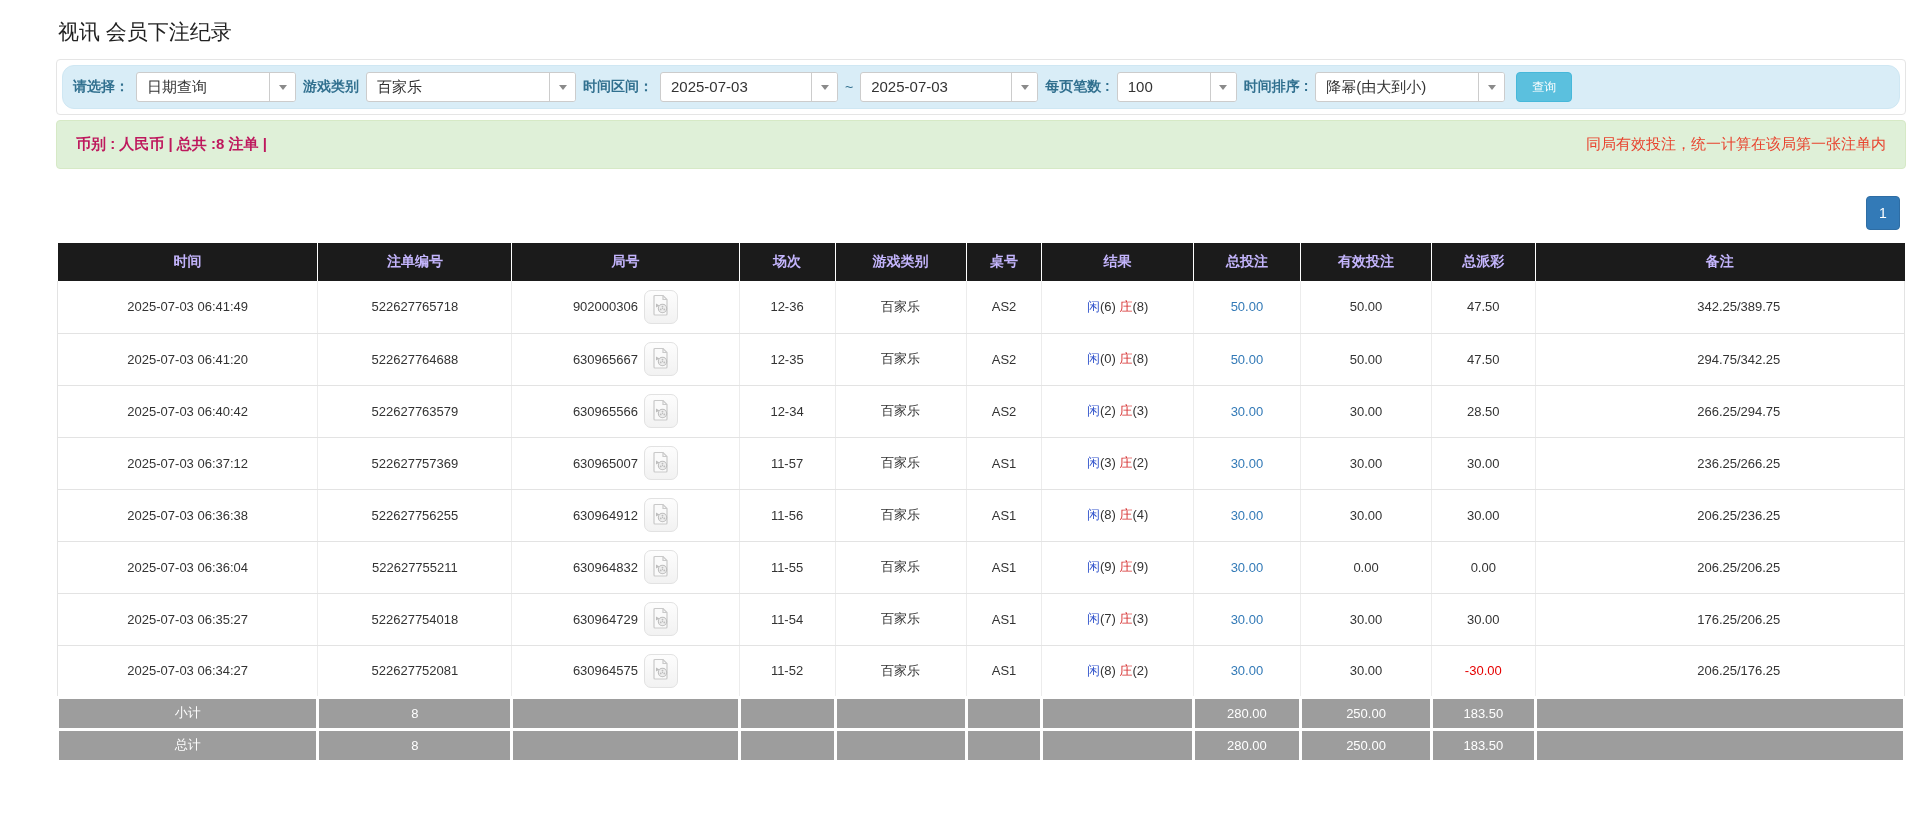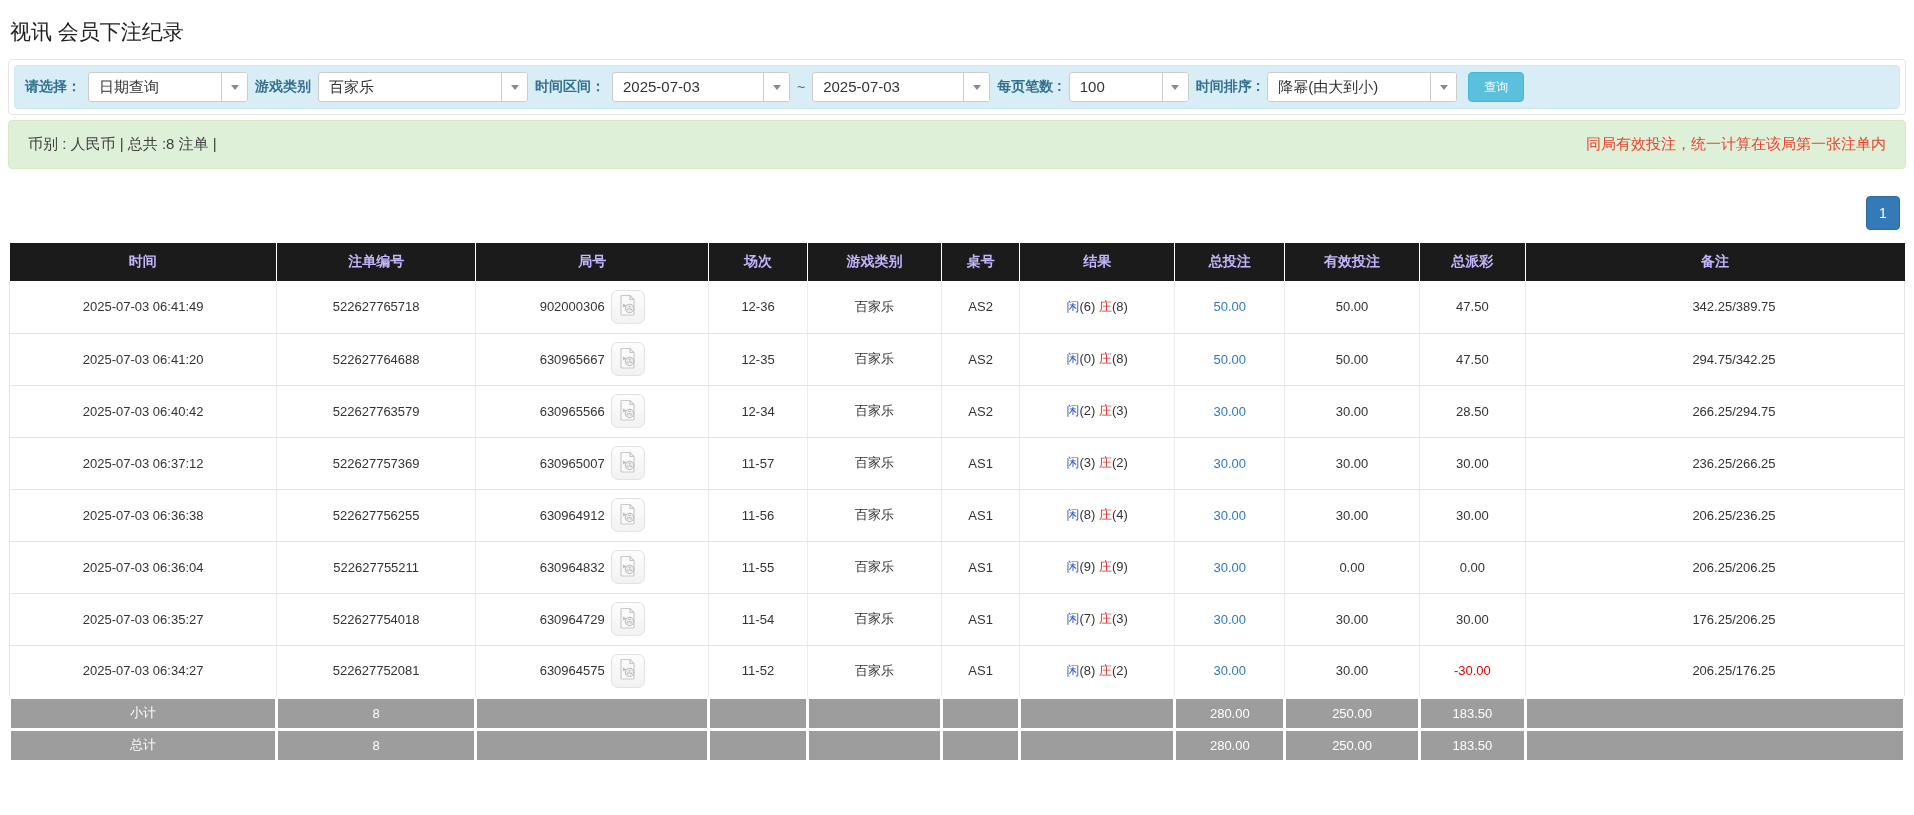--- a/index.html
+++ b/index.html
@@ -2,28 +2,28 @@
 <html><head>
 <meta charset="utf-8">
 <style>
   * { box-sizing: border-box; margin: 0; padding: 0; }
   html, body { background: #fff; }
   body {
     width: 1914px; min-height: 815px;
     font-family: "Liberation Sans", "DejaVu Sans", sans-serif;
     color: #333;
   }
-  .page { padding: 8px; }
+  .page { padding: 8px; margin-left: 48px; }
 
   .page-title { font-size: 21px; font-weight: 500; color: #222; margin: 10px 0 13px 2px; }
 
   
   .filter-panel { border: 1px solid #e5e5e5; border-radius: 4px; padding: 5px; background: #fff; }
   .filter-bar {
-    background: #d9edf7; border: 1px solid #cfe7f3; border-radius: 4px;
+    background: #d9edf7; border: 1px solid #cfe7f3; border-radius: 12px;
     height: 44px; display: flex; align-items: center; padding: 0 10px; gap: 7px;
     white-space: nowrap;
   }
   .f-label { font-weight: bold; color: #31708f; font-size: 14px; }
   .tilde { color: #31708f; font-size: 14px; }
   .select {
     display: flex; align-items: stretch; height: 30px; background: #fff;
     border: 1px solid #ccc; border-radius: 3px; overflow: hidden; cursor: pointer;
   }
   .select .val { flex: 1; font-size: 15px; color: #333; line-height: 28px; padding: 0 10px; overflow: hidden; }
@@ -34,21 +34,21 @@
     background: #5bc0de; border: 1px solid #46b8da; color: #fff; font-size: 12px;
     height: 30px; padding: 0 15px; border-radius: 4px; cursor: pointer; margin-left: 4px;
     font-family: inherit;
   }
 
   
   .summary-bar {
     margin-top: 5px; background: #dff0d8; border: 1px solid #d6e9c6; border-radius: 4px;
     height: 49px; display: flex; align-items: center; justify-content: space-between; padding: 0 19px;
   }
-  .summary-left { color: #404040; font-size: 15px; }
+  .summary-left { color: #be185d; font-size: 15px; font-weight: bold; }
   .summary-note { color: #e8432e; font-size: 15px; }
 
   
   .pagination-row { display: flex; justify-content: flex-end; margin: 27px 6px 13px 0; }
   .page-btn {
     min-width: 34px; height: 34px; background: #337ab7; border: 1px solid #2e6da4; border-radius: 4px;
     color: #fff; font-size: 14px; display: flex; align-items: center; justify-content: center; cursor: pointer;
   }
 
   

